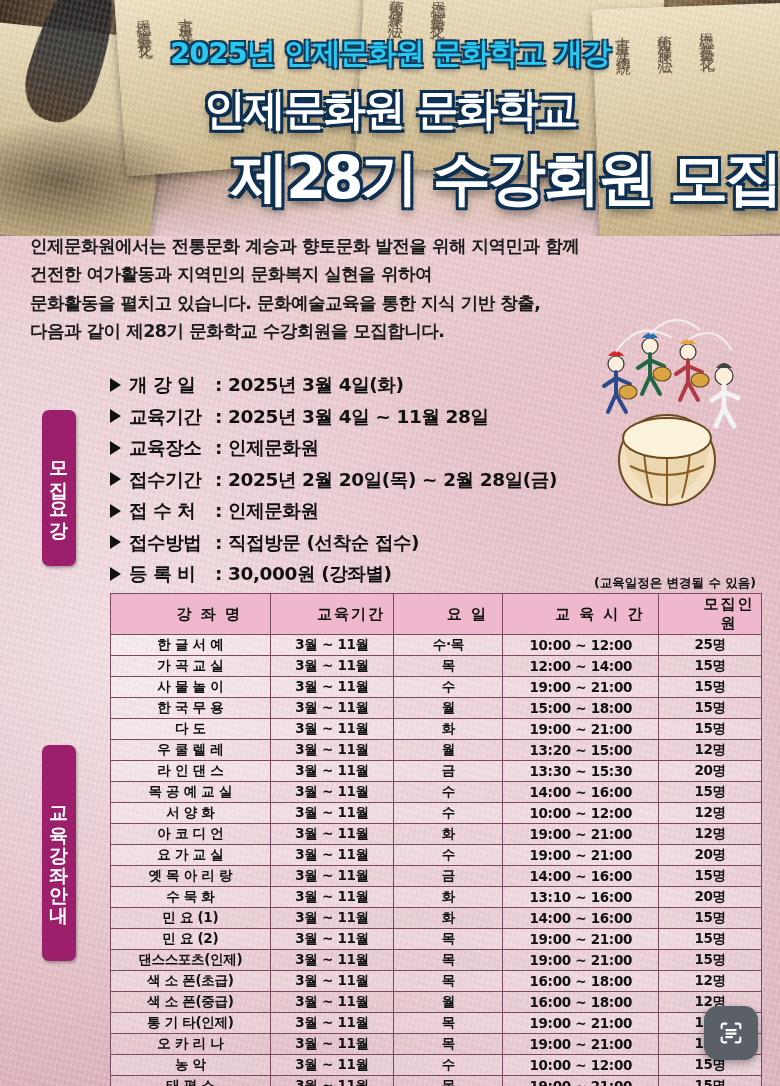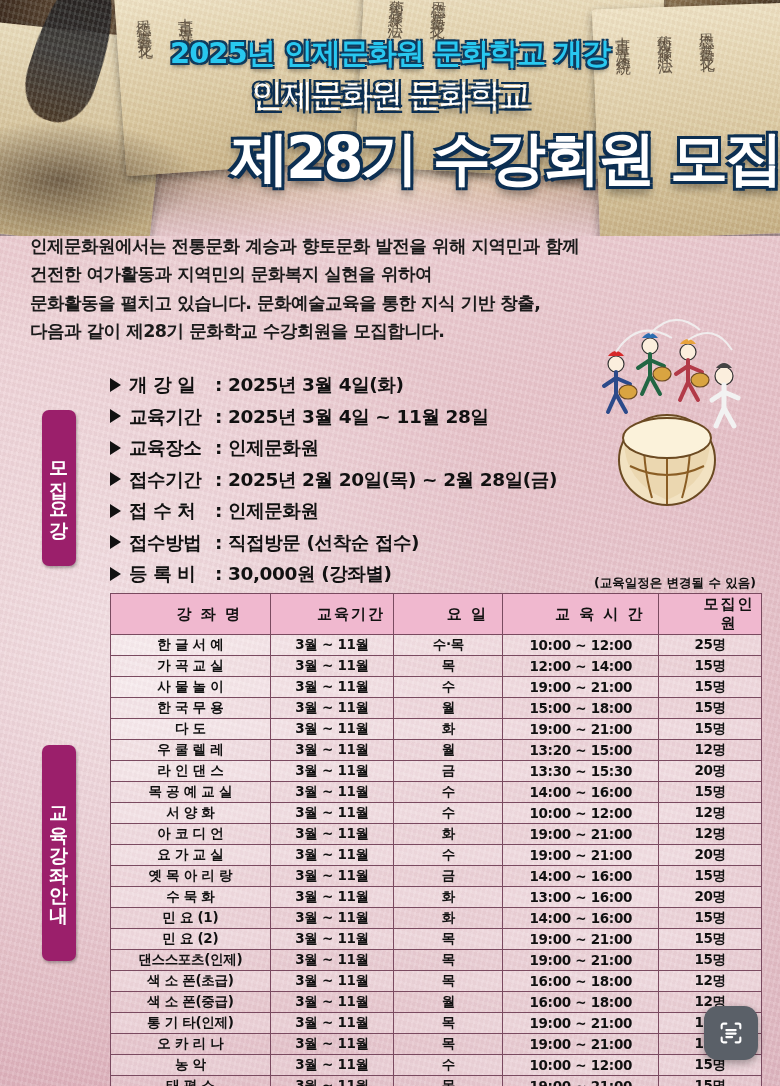--- a/index.html
+++ b/index.html
@@ -62,22 +62,22 @@
 
   
   .head-wrap{position:absolute;left:0;top:34px;width:780px;text-align:center;z-index:5;}
   .h-small{
     font-size:29px;font-weight:bold;color:#28c8f0;letter-spacing:-1px;
     text-shadow:
       -2px -2px 0 #103a5c, 2px -2px 0 #103a5c, -2px 2px 0 #103a5c, 2px 2px 0 #103a5c,
       0 3px 5px rgba(0,0,0,.55);
   }
   .h-mid{
-    margin-top:0;
-    font-size:32px;font-weight:normal;color:#ffffff;letter-spacing:-2px;
+    margin-top:8px;
+    font-size:42px;font-weight:bold;color:#ffffff;letter-spacing:-2px;
     text-shadow:
       -3px -3px 0 #0c2f52, 3px -3px 0 #0c2f52, -3px 3px 0 #0c2f52, 3px 3px 0 #0c2f52,
       0 5px 8px rgba(0,0,0,.6);
   }
   .h-big{
     margin-top:2px;
     font-size:58px;font-weight:bold;letter-spacing:-3px;
     color:#ffffff;
     text-shadow:
       -3px -3px 0 #0c2f52, 3px -3px 0 #0c2f52, -3px 3px 0 #0c2f52, 3px 3px 0 #0c2f52,
@@ -382,21 +382,21 @@
             <td class="c-name">옛 목 아 리 랑</td>
             <td class="c-period">3월 ~ 11월</td>
             <td class="c-day">금</td>
             <td class="c-time">14:00 ~ 16:00</td>
             <td class="c-cap">15명</td>
           </tr>
           <tr>
             <td class="c-name">수  묵  화</td>
             <td class="c-period">3월 ~ 11월</td>
             <td class="c-day">화</td>
-            <td class="c-time">13:00 ~ 16:00</td>
+            <td class="c-time">13:10 ~ 16:00</td>
             <td class="c-cap">20명</td>
           </tr>
           <tr>
             <td class="c-name">민       요 (1)</td>
             <td class="c-period">3월 ~ 11월</td>
             <td class="c-day">화</td>
             <td class="c-time">14:00 ~ 16:00</td>
             <td class="c-cap">15명</td>
           </tr>
           <tr>

